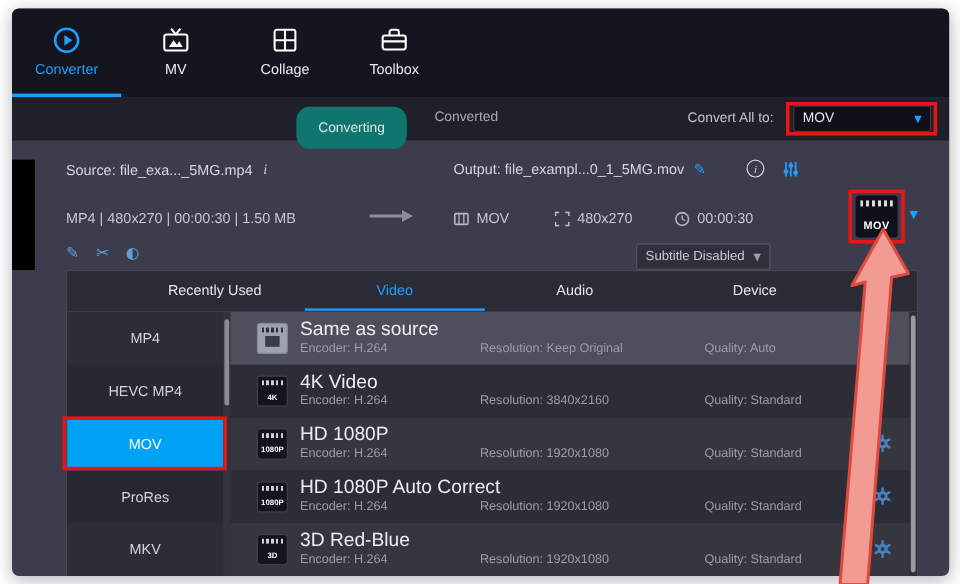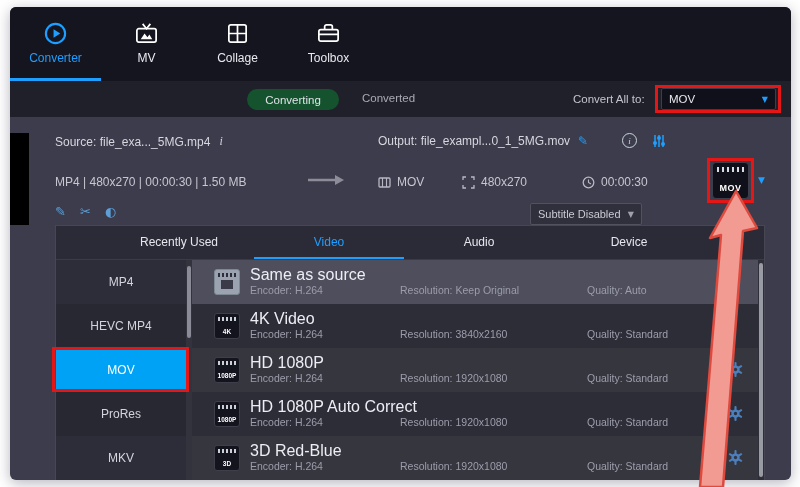--- a/index.html
+++ b/index.html
@@ -11,42 +11,42 @@
             border-radius:6px; box-shadow:0 3px 14px rgba(40,40,70,.35); overflow:hidden; }
 
   
   .topbar { position:absolute; left:0; top:0; width:100%; height:74px; background:#15151f; display:flex; }
   .toptab { width:91px; display:flex; flex-direction:column; align-items:center; justify-content:center; gap:5px;
             font-size:12px; color:#e9e9f0; border-bottom:3px solid transparent; cursor:pointer; }
   .toptab.active { color:#1e9fff; border-bottom-color:#1e9fff; }
 
   
   .subbar { position:absolute; left:0; top:74px; width:100%; height:36px; background:#20202b; }
-  .pill { position:absolute; left:237px; top:8px; width:92px; height:21px; border-radius:11px; background:#14532d;
+  .pill { position:absolute; left:237px; top:8px; width:92px; height:35px; border-radius:11px; background:#0f766e;
           color:#dfe2e8; font-size:11.5px; display:flex; align-items:center; justify-content:center; cursor:pointer; }
   .converted { position:absolute; left:352px; top:11px; font-size:11.5px; color:#a9aab4; cursor:pointer; }
   .cvt-label { position:absolute; left:563px; top:12px; font-size:11.5px; color:#c3c5ce; }
   .cvt-dd { position:absolute; left:651px; top:7px; width:115px; height:22px; background:#10101a; border:1px solid #3c3c4a;
             border-radius:2px; display:flex; align-items:center; justify-content:space-between; padding:0 7px;
             font-size:11.5px; color:#e8e8f0; cursor:pointer; }
   .cvt-dd .ddarr { color:#1e9fff; font-size:8px; }
 
   
   .blackstrip { position:absolute; left:0; top:126px; width:19px; height:92px; background:#000; }
   .src-row { position:absolute; left:45px; top:127px; font-size:12px; color:#d6d7de; display:flex; align-items:center; gap:9px; }
   .out-row { position:absolute; left:368px; top:127px; font-size:12px; color:#d6d7de; display:flex; align-items:flex-start; gap:8px; }
   .info-i { font-family:"Liberation Serif",serif; font-style:italic; color:#cfd3da; font-size:12px; cursor:pointer; }
   .pencil { color:#1e9fff; font-size:12px; cursor:pointer; }
   .out-icons { position:absolute; left:612px; top:126px; display:flex; gap:15px; align-items:center; }
   .icircle { width:15px; height:15px; border:1px solid #cdd5dd; border-radius:50%; color:#cdd5dd; font-size:9px;
              display:flex; align-items:center; justify-content:center; font-family:"Liberation Serif",serif; font-style:italic; cursor:pointer; }
   .meta-row { position:absolute; left:45px; top:168px; font-size:12px; color:#c6c7d0; }
   .arrow-gray { position:absolute; left:296px; top:166px; }
   .ometa { position:absolute; top:168px; font-size:12px; color:#c6c7d0; display:flex; align-items:center; gap:6px; }
-  .ometa.fmt { left:368px; } .ometa.res { left:452px; } .ometa.dur { left:572px; }
+  .ometa.fmt { left:368px; } .ometa.res { left:452px; } .ometa.dur { left:552px; }
   .movbadge { position:absolute; left:702px; top:155px; width:37px; height:37px; background:#10101a;
               border:1px solid #3e3e4a; border-radius:4px; cursor:pointer; }
   .movbadge::before { content:""; position:absolute; left:4px; right:4px; top:4px; height:5px;
               background:repeating-linear-gradient(90deg,#d9dde3 0 2.5px,transparent 2.5px 5px); }
   .movbadge span { position:absolute; left:0; right:0; bottom:5px; text-align:center; font-size:9px; font-weight:bold;
               color:#fff; letter-spacing:.5px; }
   .badge-arr { position:absolute; left:748px; top:168px; color:#1e9fff; font-size:9px; cursor:pointer; }
   .edit-icons { position:absolute; left:45px; top:197px; display:flex; gap:14px; font-size:13px; color:#5d9fd6; }
   .edit-icons span { cursor:pointer; }
   .dd { position:absolute; top:196px; height:22px; background:#30303c; border:1px solid #52525e; border-radius:2px;

